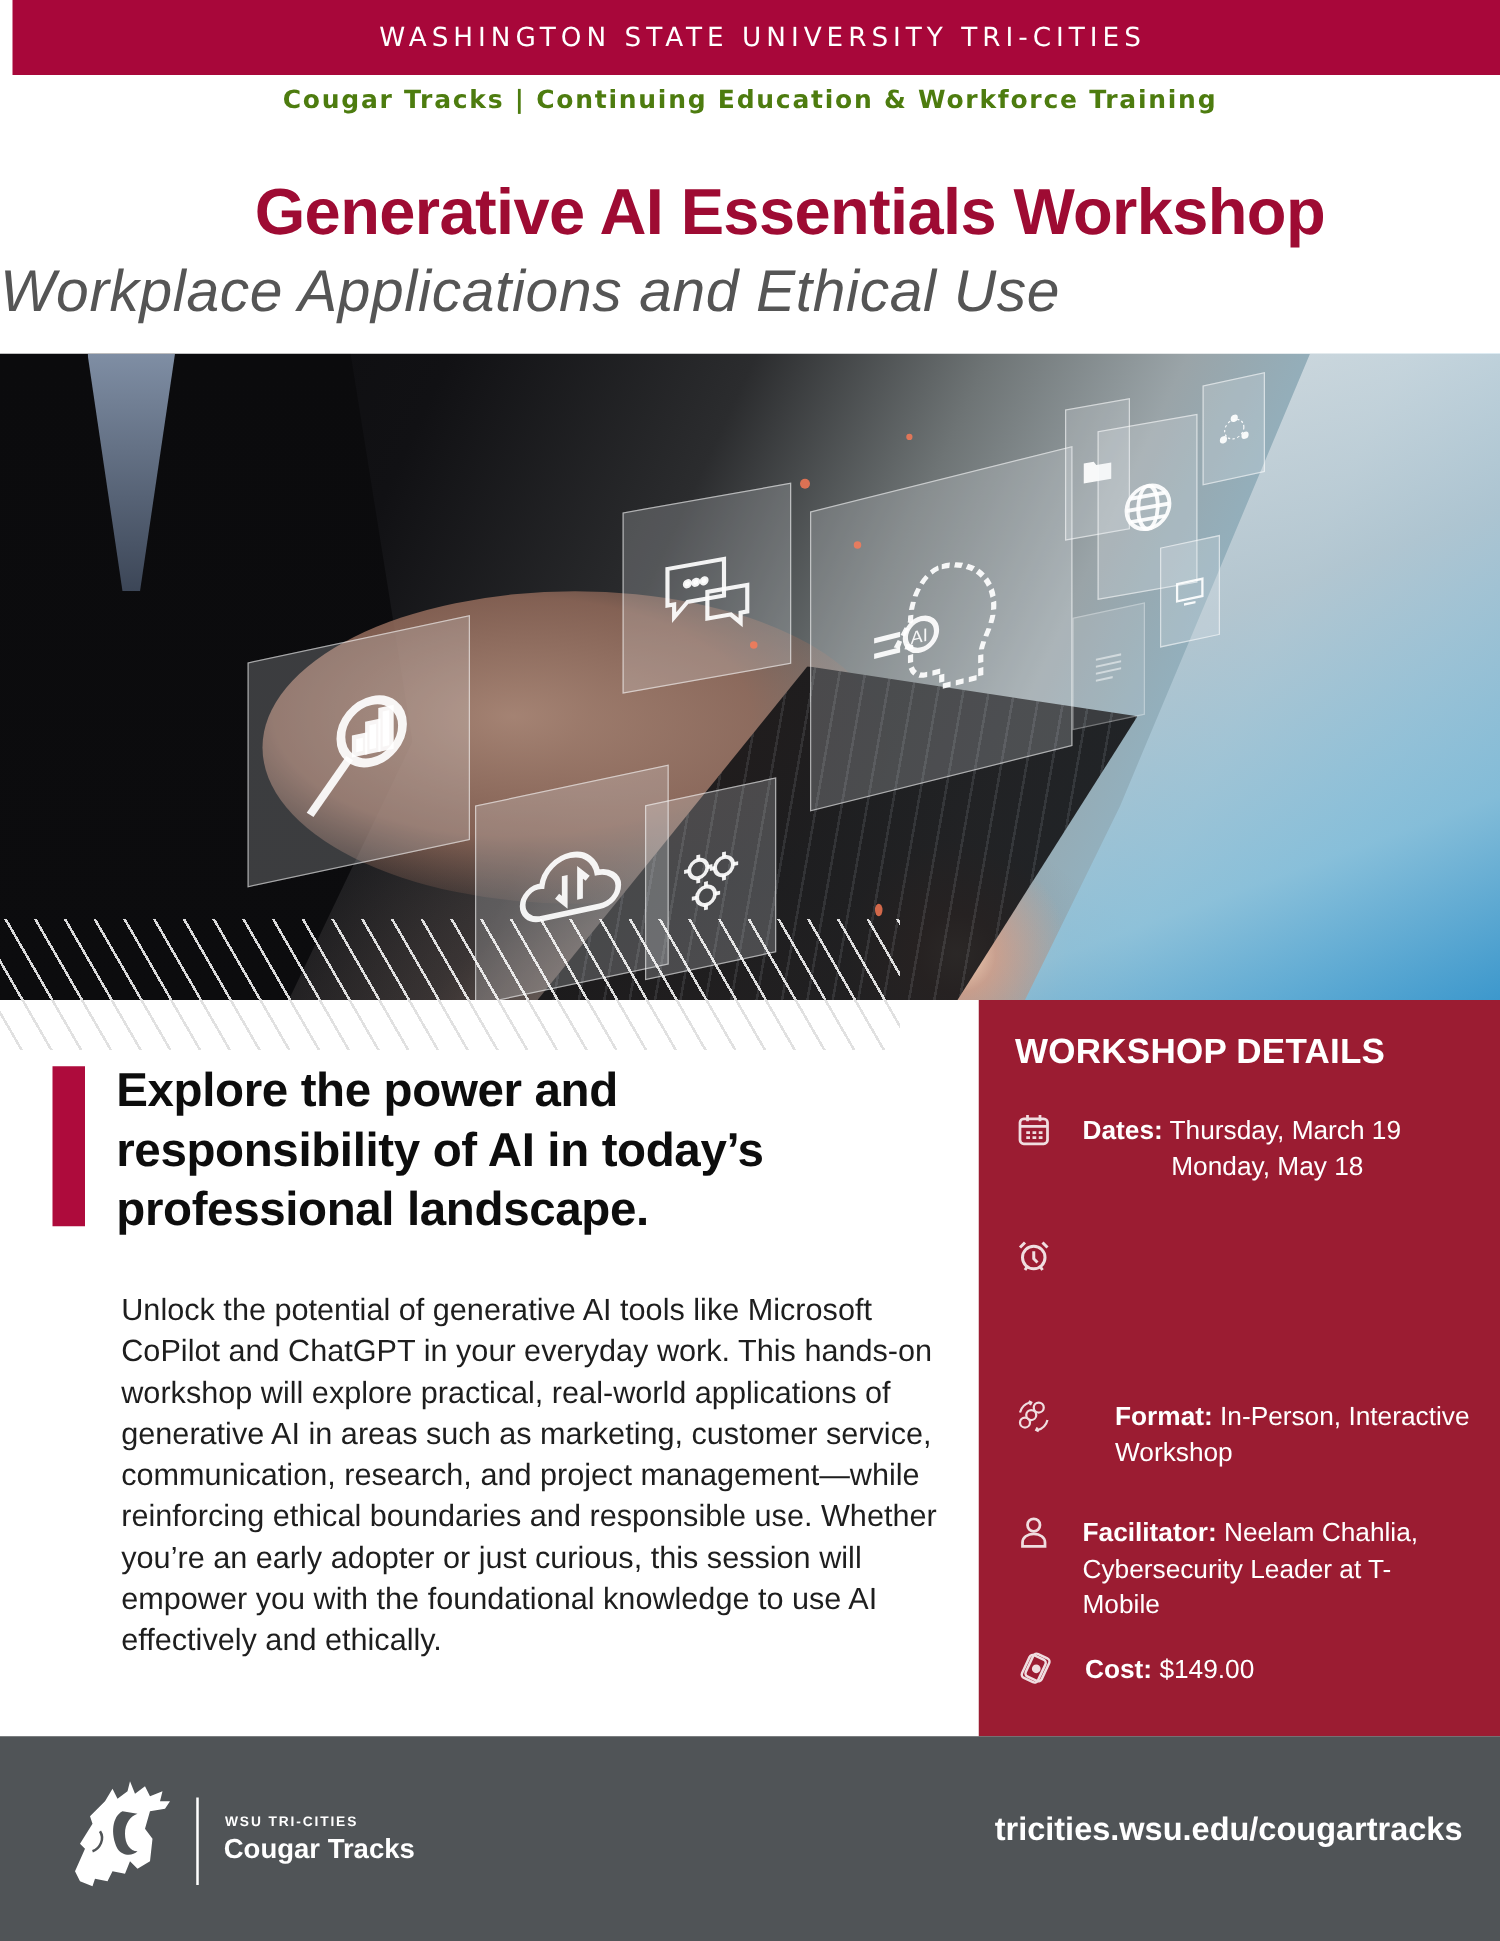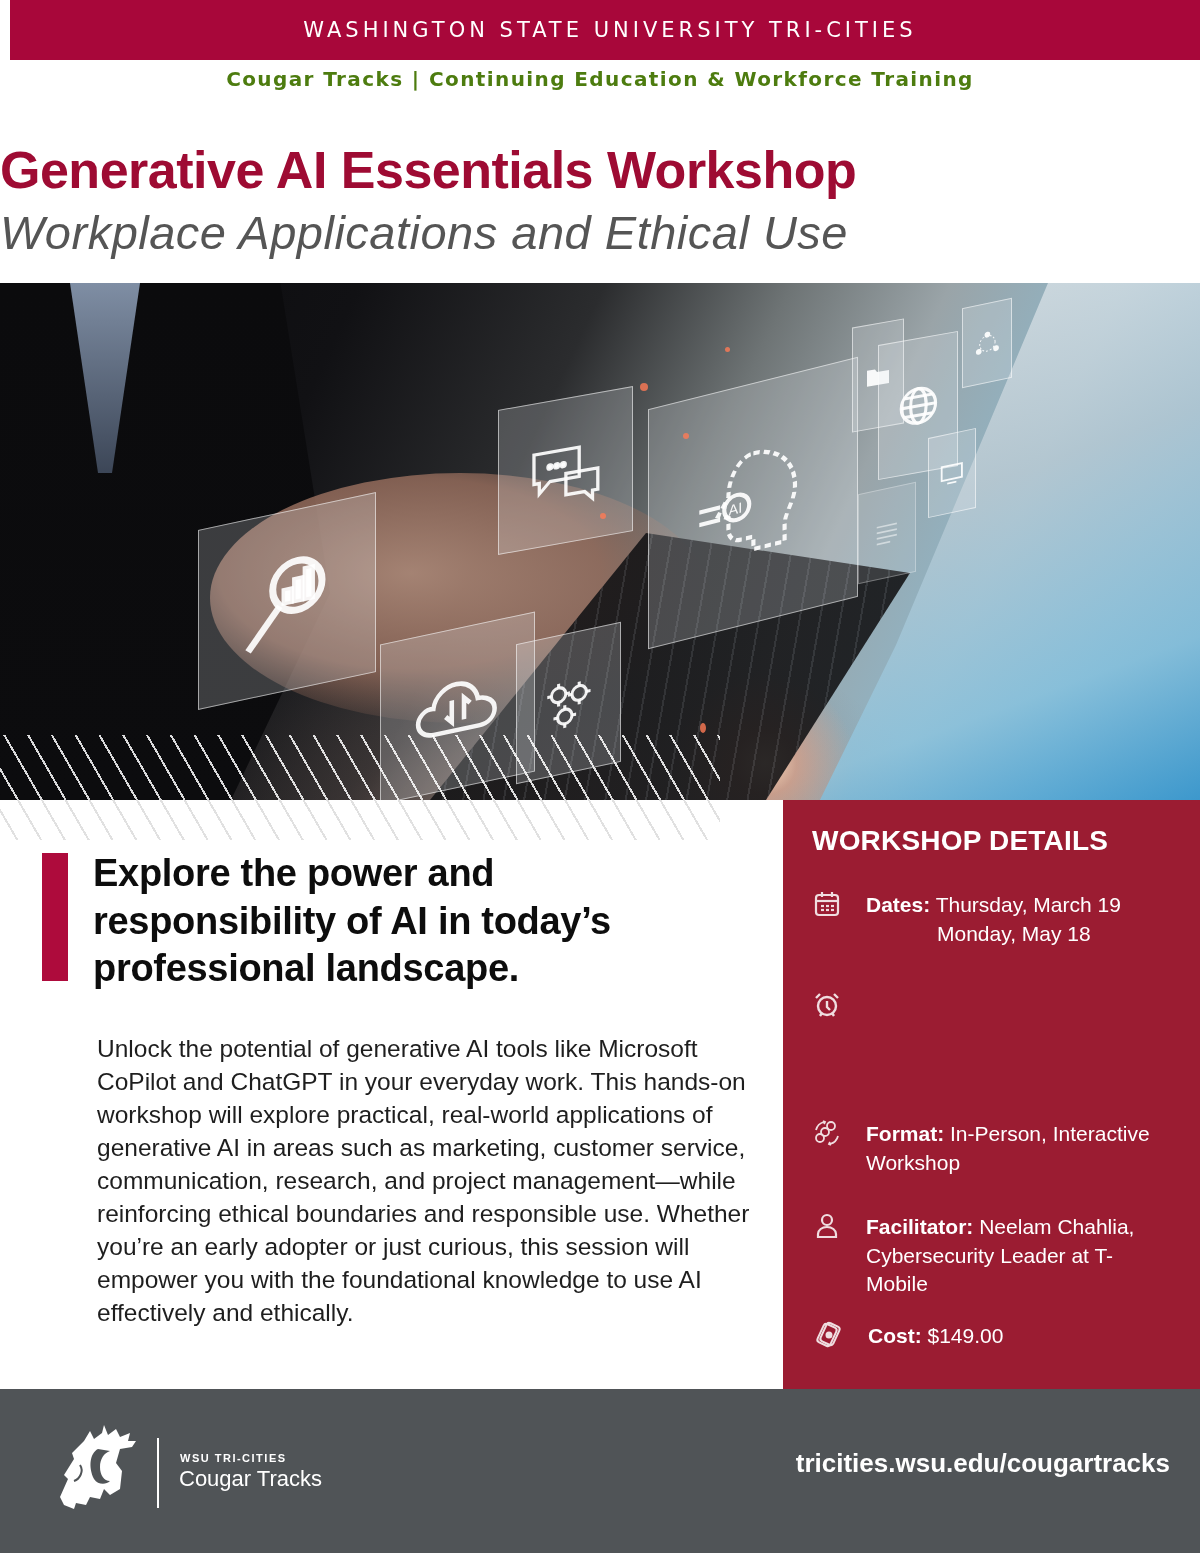--- a/index.html
+++ b/index.html
@@ -13,21 +13,21 @@
     .top-bar-text {
       color: #ffffff; font-size: 21px; letter-spacing: 4px; font-family: "DejaVu Sans", sans-serif; font-weight: normal;
     }
     .subheader {
       position: absolute; left: 0; top: 62px; width: 1200px; height: 34px;
       display: flex; align-items: center; justify-content: center;
       color: #4d7c0f; font-size: 20px; font-weight: bold; letter-spacing: 1.4px;
       font-family: "DejaVu Sans", sans-serif;
     }
     .title {
-      position: absolute; left: 0; top: 140px; width: 1060px; text-align: left;
+      position: absolute; left: 0; top: 140px; width: 1060px; text-align: right;
       color: #9e0b33; font-size: 52px; font-weight: bold; letter-spacing: -0.5px;
     }
     .subtitle {
       position: absolute; left: 0; top: 205px; width: 1200px; text-align: left;
       color: #555555; font-size: 47px; font-style: italic; font-weight: normal; letter-spacing: 0.5px;
     }
 
     .hero {
       position: absolute; left: 0; top: 283px; width: 1200px; height: 517px; overflow: hidden;
       background:
@@ -109,21 +109,21 @@
 
     .footer {
       position: absolute; left: 0; top: 1389px; width: 1200px; height: 164px; background: #505457;
     }
     .footer-logo { position: absolute; left: 50px; top: 30px; width: 92px; height: 92px; color: #ffffff; }
     .footer-divider { position: absolute; left: 157px; top: 49px; width: 2px; height: 70px; background: #ffffff; }
     .footer-brand-top {
       position: absolute; left: 180px; top: 63px; color: #ffffff; font-size: 11px; font-weight: bold; letter-spacing: 1.5px;
     }
     .footer-brand {
-      position: absolute; left: 179px; top: 77px; color: #ffffff; font-size: 22px; font-weight: normal;
+      position: absolute; left: 179px; top: 77px; color: #ffffff; font-size: 22px; font-weight: bold;
     }
     .footer-url {
       position: absolute; right: 30px; top: 59px; color: #ffffff; font-size: 26px; font-weight: bold;
     }
   </style>
 </head>
 <body>
 
 <div class="top-bar">
   <span class="top-bar-text">WASHINGTON STATE UNIVERSITY TRI-CITIES</span>
@@ -261,21 +261,21 @@
       <svg viewBox="0 0 30 30" fill="none" stroke="currentColor" stroke-width="2.4">
           <circle cx="15" cy="16" r="9"></circle>
           <path d="M15 11v6l3 3"></path>
           <path d="M4 8l4-4M26 8l-4-4"></path>
           <path d="M8 26l2-3M22 26l-2-3"></path>
         </svg>
     </span>
   </div>
 
 
-  <div class="detail-item" style="top:320px;">
+  <div class="detail-item" style="top:320px;justify-content:space-between;">
     <span class="detail-icon">
       <svg viewBox="0 0 30 30" fill="none" stroke="currentColor" stroke-width="1.8">
           <circle cx="19" cy="8" r="4"></circle>
           <circle cx="13" cy="14" r="4"></circle>
           <circle cx="8" cy="20" r="4"></circle>
           <path d="M4 12a11 11 0 0 1 8-8M26 18a11 11 0 0 1-8 8"></path>
           <path d="M11 3l2 1-1 2M19 27l-2-1 1-2"></path>
         </svg>
     </span>
     <div class="detail-text" style="width:300px;">

